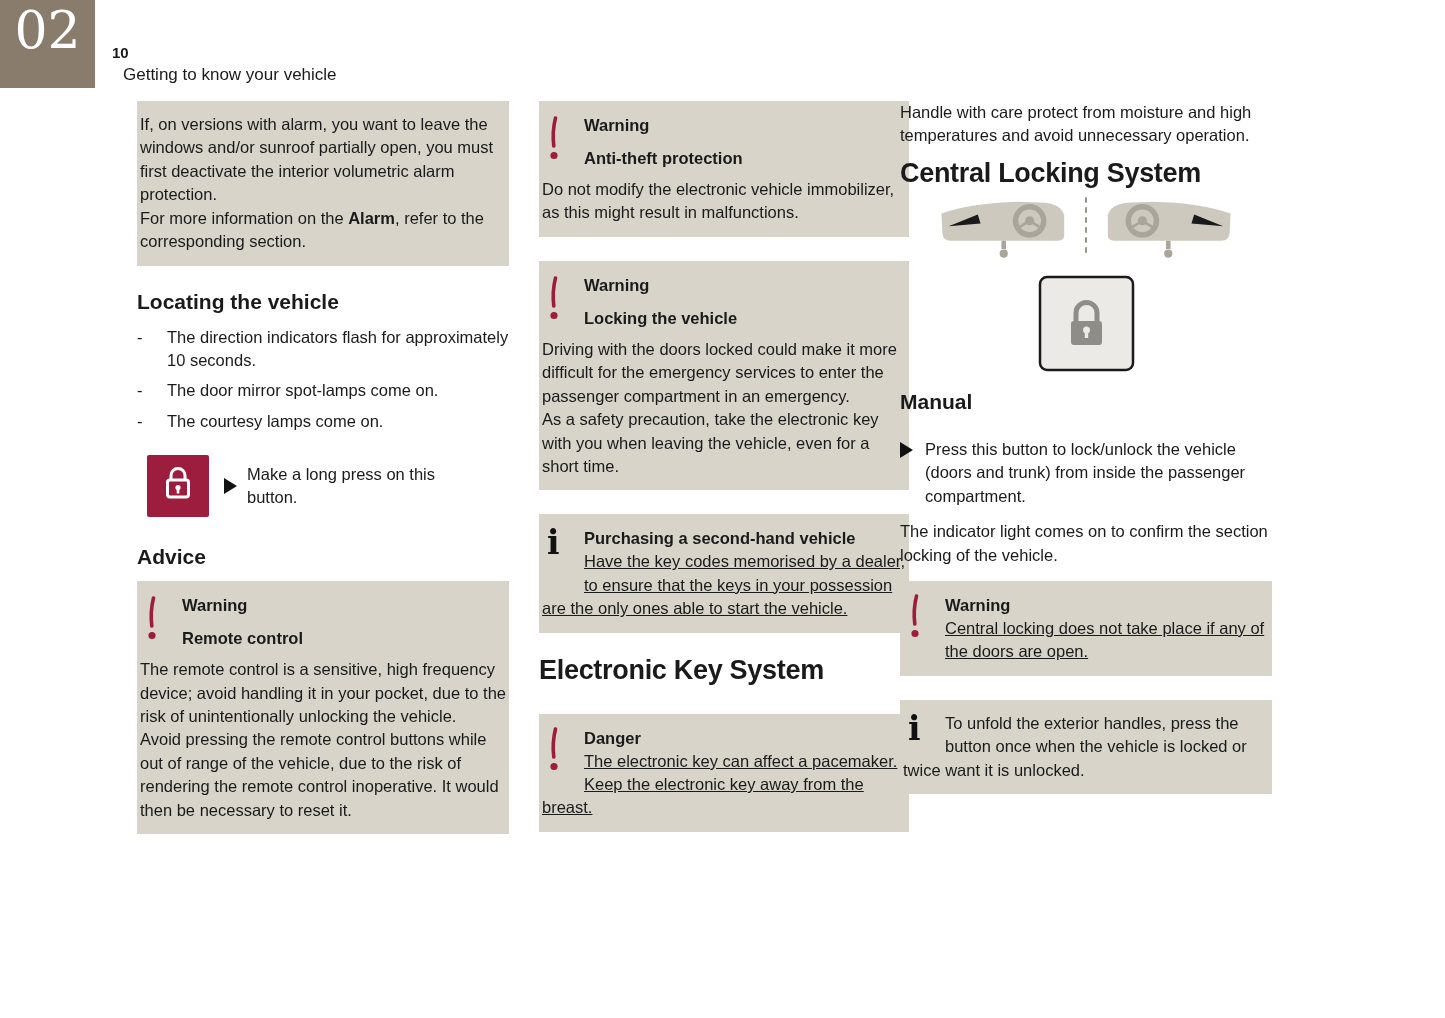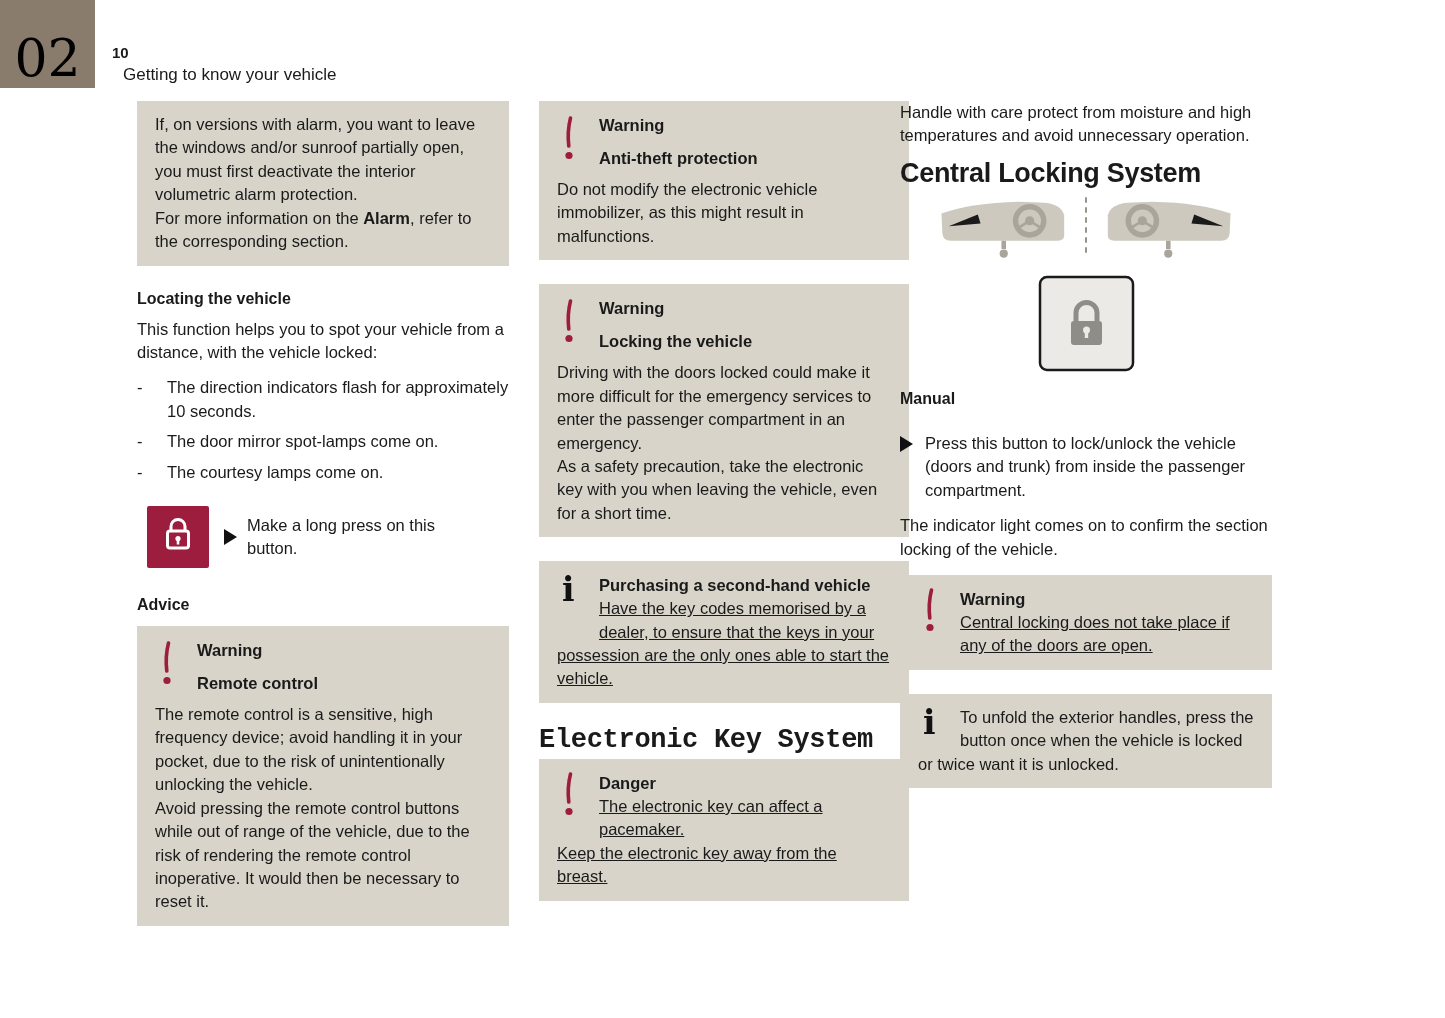--- a/index.html
+++ b/index.html
@@ -4,40 +4,40 @@
 <style>
   * { margin:0; padding:0; box-sizing:border-box; }
   html,body { background:#ffffff; }
   .page {
     position:relative; width:1445px; height:1018px; background:#ffffff;
     font-family:"Liberation Sans", sans-serif; color:#1a1a1a; overflow:hidden;
   }
   
   .chapter-box {
     position:absolute; left:0; top:0; width:95px; height:88px; background:#8a7c6c;
-    color:#000000; display:flex; align-items:flex-end; justify-content:center;
+    color:#ffffff; display:flex; align-items:flex-start; justify-content:center;
     font-family:"DejaVu Serif", serif; font-size:52px; font-weight:400;
   }
   .page-number { position:absolute; left:112px; top:44px; font-size:15px; font-weight:bold; }
   .section-title { position:absolute; left:123px; top:65px; font-size:17px; }
 
   
   .col { position:absolute; top:101px; }
   .col1 { left:137px; width:372px; }
   .col2 { left:539px; width:370px; }
   .col3 { left:900px; width:372px; }
 
   p, .body { font-size:16.5px; line-height:1.42; }
   .preline { white-space:pre-line; }
 
   h2.big { font-size:27px; font-weight:bold; letter-spacing:-0.3px; }
-  h3.sub { font-size:16px; font-weight:bold; }
-
-  
-  .box { background:#d8d4ca; padding:12px 18px; }
+  h3.sub { font-size:21px; font-weight:bold; }
+
+  
+  .box { background:#d8d4ca; padding:12px 3px; }
   .box + .box { margin-top:24px; }
   .box-title { font-size:16.5px; font-weight:bold; padding-top:3px; }
   .box-subtitle { font-size:16.5px; font-weight:bold; margin-top:14px; }
   .box-head { position:relative; padding-left:42px; min-height:54px; }
   .abs-icon { position:absolute; left:5px; top:2px; }
   .box-head + .box-body { margin-top:10px; }
   .float-icon { float:left; width:42px; height:50px; padding-left:5px; }
   .float-icon.short { height:38px; }
   .info-glyph { font-family:"DejaVu Serif", serif; font-weight:bold; font-size:33px; line-height:1; color:#111; }
   .fi-body { margin-top:2px;text-decoration:underline; }
@@ -55,21 +55,21 @@
   }
   .tri {
     width:0; height:0; flex:none;
     border-left:13px solid #111; border-top:8px solid transparent; border-bottom:8px solid transparent;
   }
   .press-row .tri { margin-left:15px; }
   .press-text { margin-left:10px; width:240px; }
   .h-advice { margin:28px 0 12px; }
 
   
-  .h-eks { margin:22px 0 4px;font-family:Liberation Mono, monospace; }
+  .h-eks { margin:22px 0 28px; }
 
   
   .h-cls { margin:10px 0 4px; }
   .doors-illus { display:block; margin:4px auto 0; }
   .cls-button { display:block; margin:10px auto 0; }
   .h-manual { margin:18px 0 24px; }
   .arrow-item { display:flex; }
   .arrow-item .tri { margin-top:4px; }
   .arrow-item .ai-text { margin-left:12px; flex:1; }
   .indicator-note { margin-top:12px; }
@@ -88,21 +88,20 @@
   <div class="section-title">Getting to know your vehicle</div>
 
   <div class="col col1">
 
     <div class="box note-box">
       <p class="body preline"><span>If, on versions with alarm, you want to leave the windows and/or sunroof partially open, you must first deactivate the interior volumetric alarm protection.
 For more information on the </span><strong>Alarm</strong><span>, refer to the corresponding section.</span></p>
     </div>
 
     <h3 class="sub h-locating">Locating the vehicle</h3>
-    <p>This function helps you to spot your vehicle from a distance, with the vehicle locked:</p>
 
     <div class="bullets">
       <div class="bullet body">
         <span class="dash">-</span>
         <span>The direction indicators flash for approximately 10 seconds.</span>
       </div>
       <div class="bullet body">
         <span class="dash">-</span>
         <span>The door mirror spot-lamps come on.</span>
       </div>

